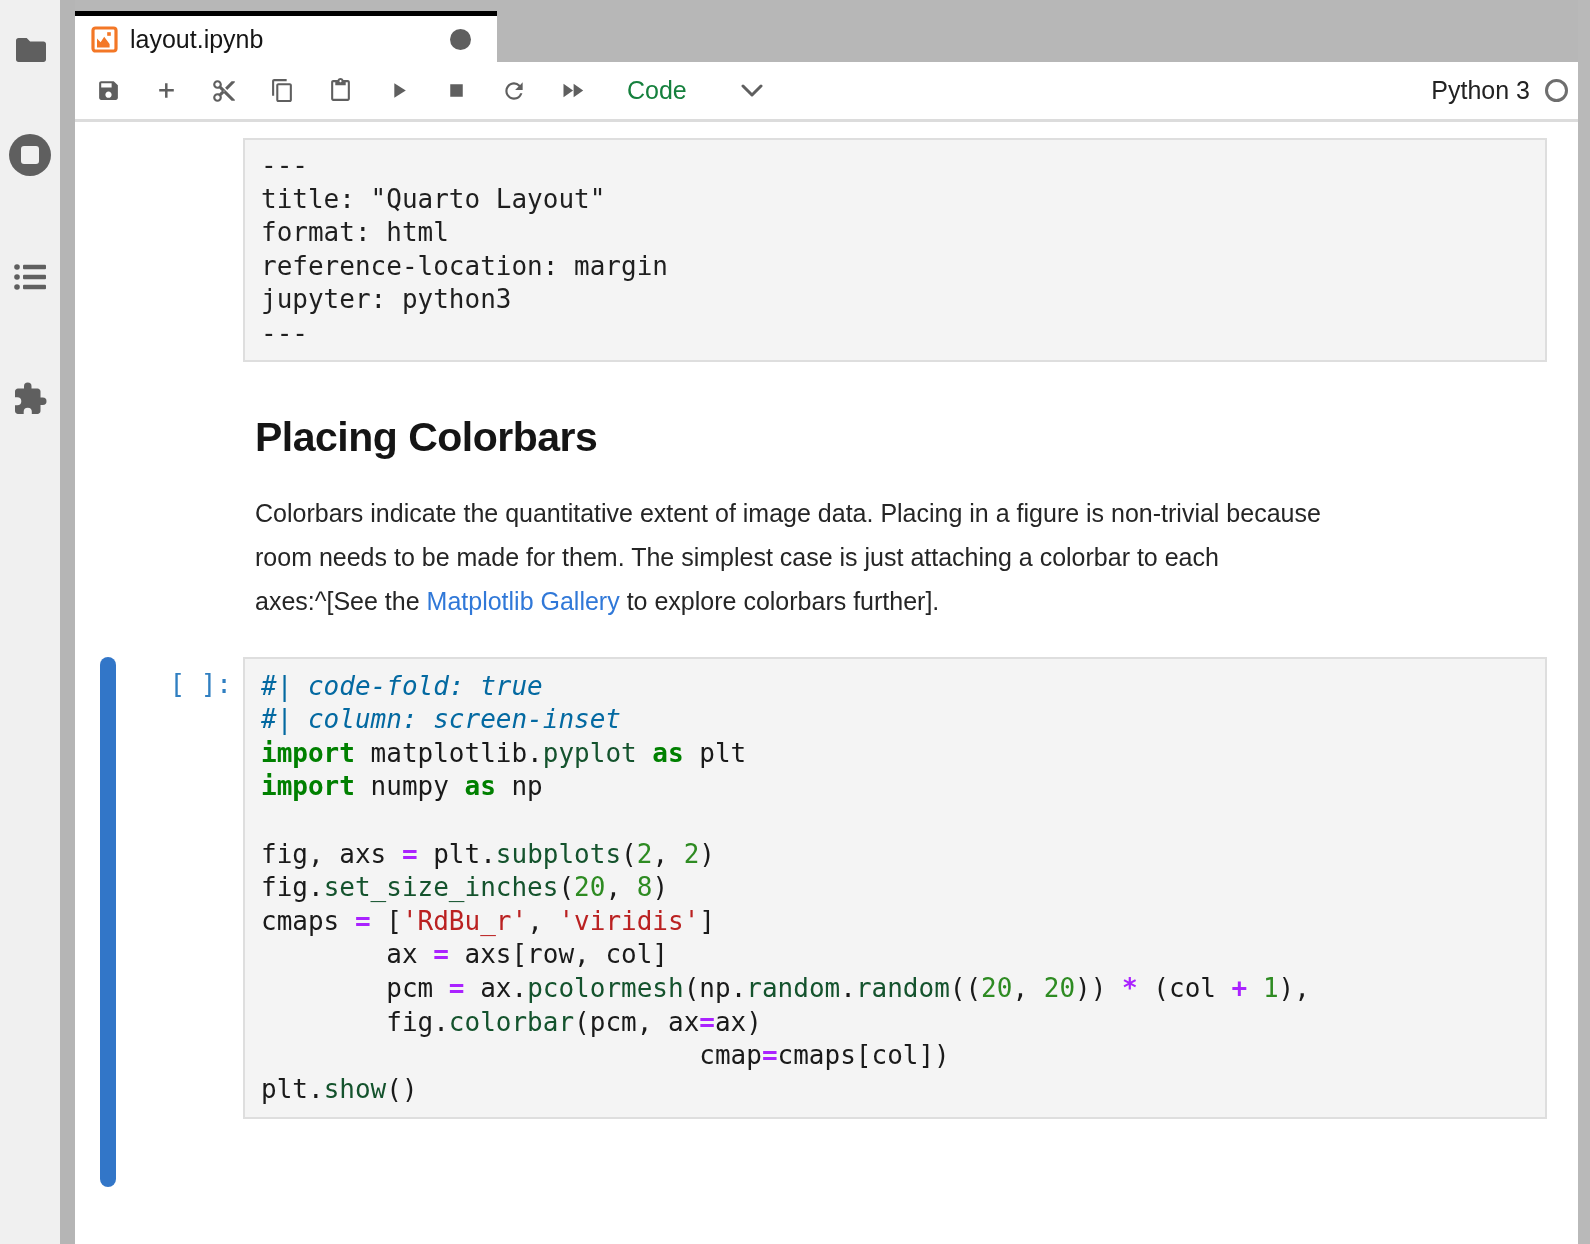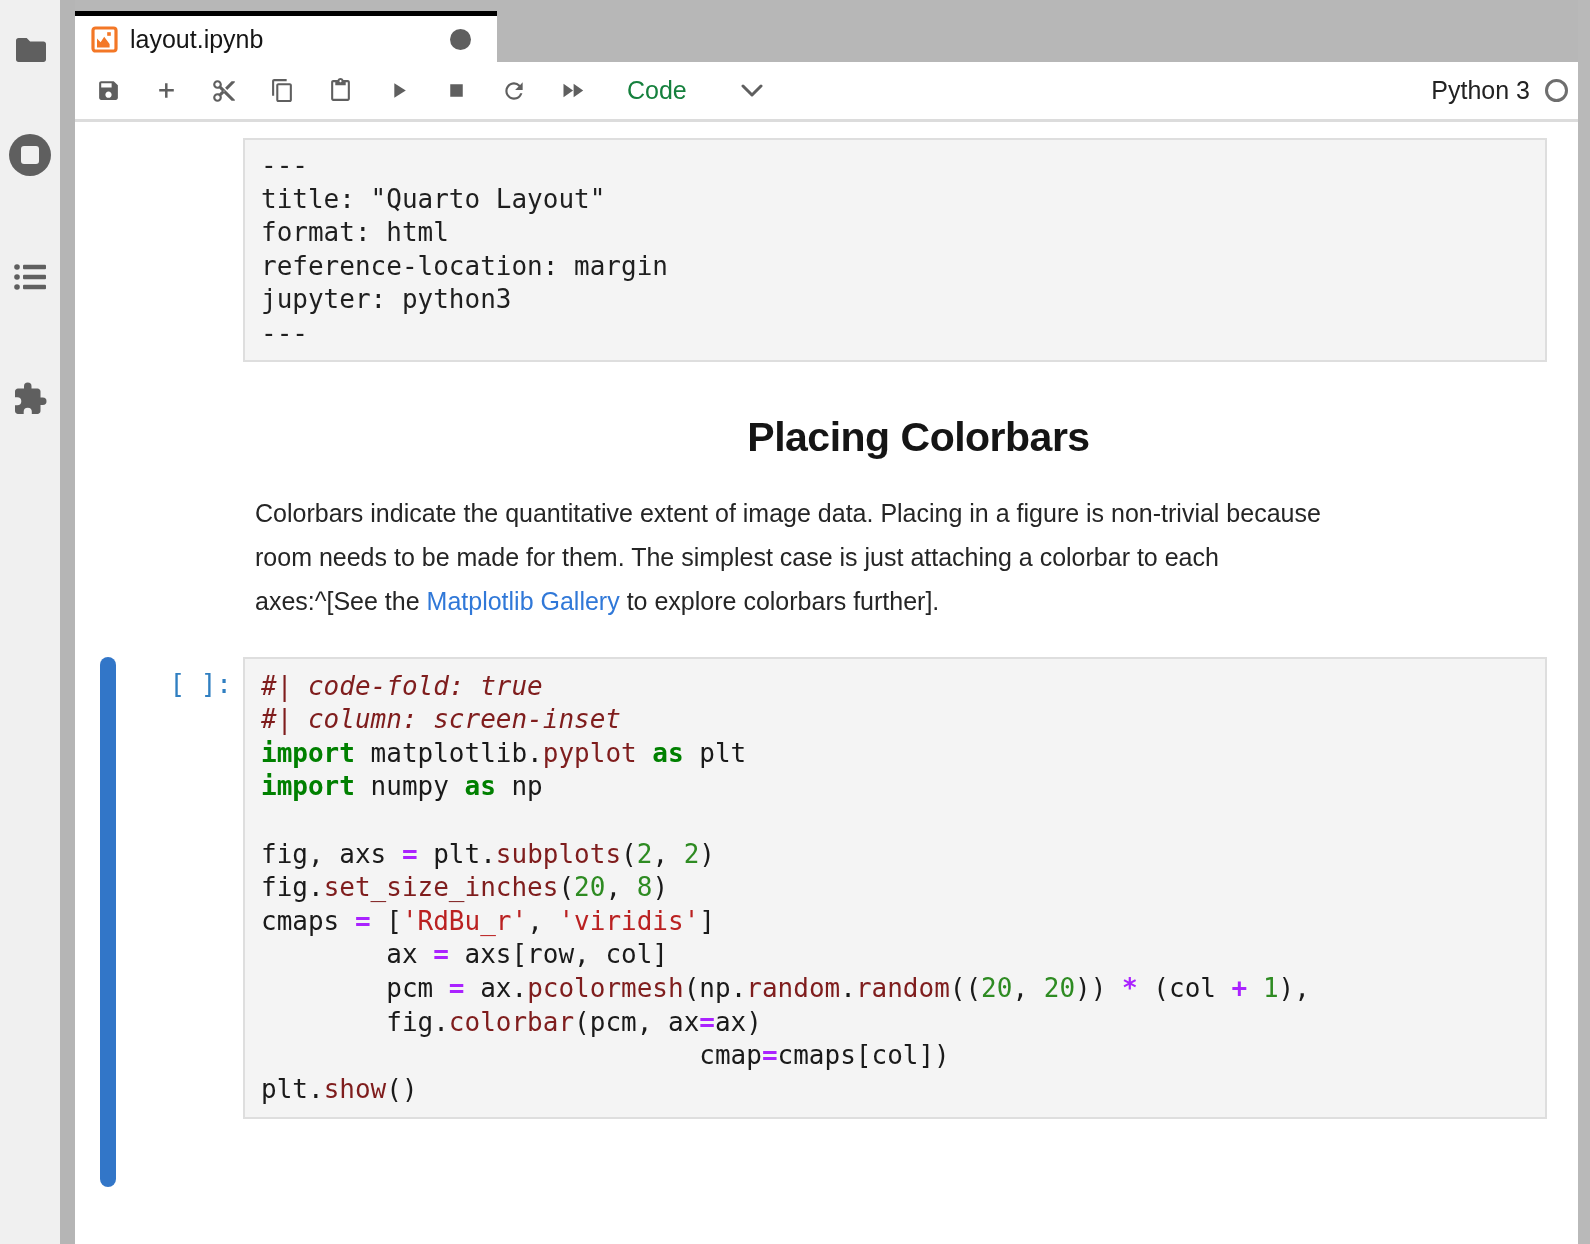--- a/index.html
+++ b/index.html
@@ -35,37 +35,37 @@
   .kernel-status{width:23px;height:23px;border:3px solid #6e6e6e;border-radius:50%;margin-left:15px;box-sizing:border-box;}
 
   
   .content{position:relative;background:#ffffff;padding-top:16px;height:1122px;box-sizing:border-box;}
 
   .raw-cell{margin-left:168px;width:1304px;box-sizing:border-box;background:#f4f4f4;
             border:2px solid #dedede;padding:9px 0 9px 16px;}
   .raw-cell pre{margin:0;font-family:"DejaVu Sans Mono","Liberation Mono",monospace;
                 font-size:26px;line-height:33.6px;color:#1f1f1f;}
 
-  .md-heading{margin:52px 8px 0 180px;font-size:41px;font-weight:700;color:#151515;letter-spacing:-0.5px;text-align:center;}
+  .md-heading{margin:52px 8px 0 180px;font-size:41px;font-weight:700;color:#151515;letter-spacing:-0.5px;}
   .md-paragraph{margin:30px 0 0 180px;font-size:25px;color:#252525;}
   .pline{line-height:44px;white-space:pre-wrap;}
   .md-link{color:#3078d8;text-decoration:none;cursor:pointer;}
 
   .code-cell{position:relative;margin-top:34px;}
   .collapser{position:absolute;left:25px;top:0;width:16px;height:530px;background:#3276c8;border-radius:8px;cursor:pointer;}
   .prompt{position:absolute;left:0;top:12px;width:157px;text-align:right;
           font-family:"DejaVu Sans Mono","Liberation Mono",monospace;font-size:26px;color:#307fc1;}
   .editor{margin-left:168px;width:1304px;box-sizing:border-box;background:#f4f4f4;
           border:2px solid #dedede;padding:11px 0 11px 16px;cursor:text;}
   .code-line{white-space:pre;font-family:"DejaVu Sans Mono","Liberation Mono",monospace;
              font-size:26px;line-height:33.6px;min-height:33.6px;color:#1a1a1a;}
-  .tk-com{color:#7f1d1d;font-style:italic;}
+  .tk-com{color:#0369a1;font-style:italic;}
   .tk-kw{color:#008000;font-weight:bold;}
   .tk-bi{color:#008000;}
-  .tk-prop{color:#7f1d1d;text-align:center;}
+  .tk-prop{color:#14532d;text-align:center;}
   .tk-op{color:#aa22ff;font-weight:bold;}
   .tk-num{color:#2e8b22;}
   .tk-str{color:#ba2121;}
   .tk-pl{color:#1a1a1a;}
 </style>
 </head>
 <body>
 
 <div class="app">
 

